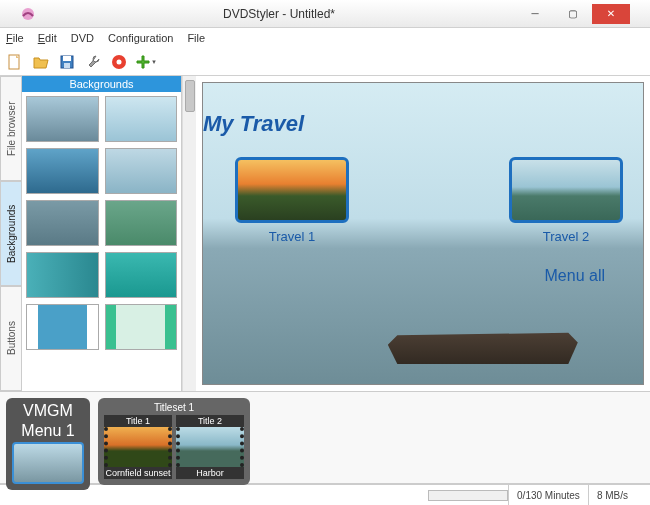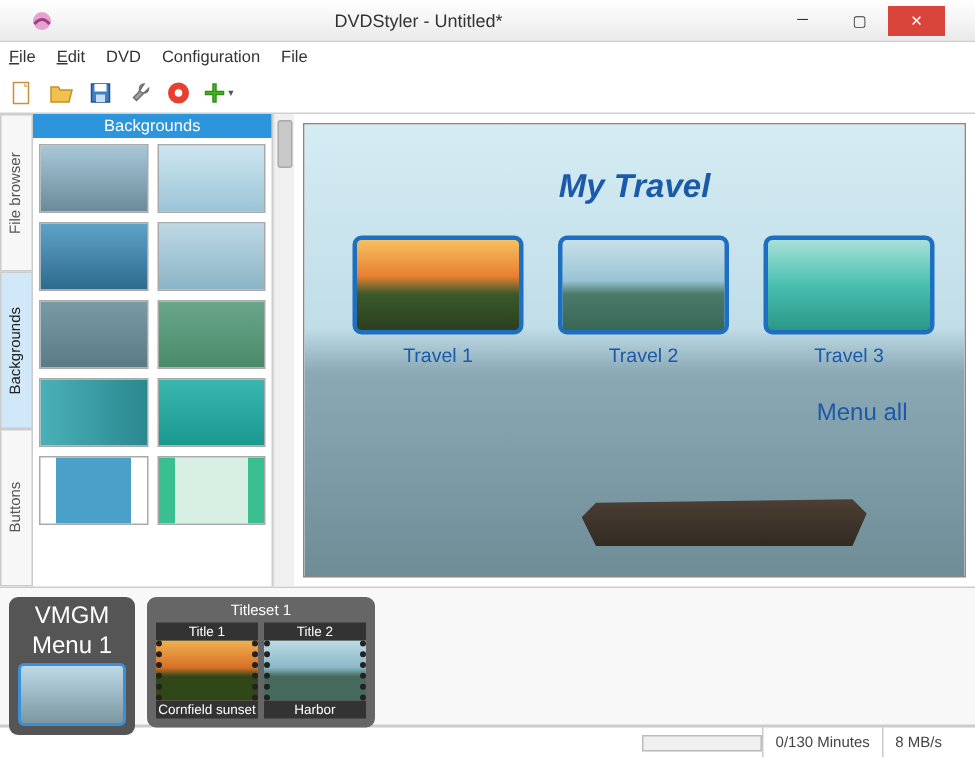--- a/index.html
+++ b/index.html
@@ -23,21 +23,21 @@
 .bgpanel { width: 160px; display: flex; flex-direction: column; border-right: 1px solid #ccc; }
 .bgheader { background: #2d95dc; color: #fff; text-align: center; font-size: 11px; padding: 2px 0; }
 .bggrid { flex: 1; overflow-y: hidden; padding: 4px; display: grid; grid-template-columns: 1fr 1fr; gap: 6px; align-content: start; }
 .bgthumb { height: 46px; border: 1px solid #aaa; cursor: pointer; }
 .scroll { width: 14px; background: #f0f0f0; border-left: 1px solid #ddd; position: relative; }
 .scroll::after { content: ""; position: absolute; top: 4px; left: 2px; width: 8px; height: 30px; background: #c8c8c8; border: 1px solid #aaa; border-radius: 2px; }
 .preview { flex: 1; padding: 6px; position: relative; }
 .canvas { width: 100%; height: 100%; border: 1px solid #888; position: relative; overflow: hidden; }
 .sky { position: absolute; inset: 0; background: linear-gradient(#d5ecf3 0%, #c0dde8 45%, #8aa9b5 55%, #6e8d97 100%); }
 .ship { position: absolute; bottom: 20px; left: 42%; width: 190px; height: 48px; background: linear-gradient(#5a4a3e,#322a22); clip-path: polygon(0 60%, 5% 40%, 95% 35%, 100% 55%, 95% 100%, 5% 100%); }
-.menutitle { position: absolute; top: 28px; left: 0; right: 0; text-align: center; font-size: 22px; font-weight: bold; font-style: italic; color: #1a5aa8; }
+.menutitle { position: absolute; top: 28px; left: 0; right: 0; text-align: left; font-size: 22px; font-weight: bold; font-style: italic; color: #1a5aa8; }
 .items { position: absolute; top: 74px; left: 20px; right: 20px; display: flex; justify-content: space-between; }
 .item { text-align: center; padding-left: 12px; }
 .item .thumb { width: 114px; height: 66px; border: 3px solid #1e6fbf; border-radius: 6px; }
 .item .lbl { margin-top: 6px; font-size: 13px; color: #1a5aa8; }
 .playall { position: absolute; top: 184px; right: 38px; font-size: 16px; color: #1a5aa8; }
 .timeline { height: 92px; display: flex; align-items: flex-start; padding: 6px; gap: 8px; background: #f8f8f8; border-bottom: 1px solid #ccc; }
 .vmgm { background: #555; border-radius: 6px; padding: 4px 6px 6px; color: #fff; font-size: 16px; width: 84px; }
 .vmgm .h { text-align: center; margin-bottom: 2px; }
 .vmgm .mini { width: 100%; height: 42px; border: 2px solid #3a8fd6; border-radius: 4px; background: linear-gradient(#bcd9e5,#7a97a2); }
 .titleset { background: #666; border-radius: 6px; padding: 4px 6px 6px; color: #fff; font-size: 10px; }
@@ -144,24 +144,20 @@
       <div class="menutitle">My Travel</div>
       <div class="items" id="items">
           <div class="item">
             <div class="thumb" style="background:linear-gradient(#f5c060 0%,#e88030 40%,#3a5a2a 60%,#2a4020 100%)"></div>
             <div class="lbl">Travel 1</div>
           </div>
           <div class="item">
             <div class="thumb" style="background:linear-gradient(#c8e0e8 0%,#9ac4d4 45%,#4a7a6a 60%,#3a6858 100%)"></div>
             <div class="lbl">Travel 2</div>
           </div>
-          <div class="item">
-            <div class="thumb" style="background:linear-gradient(#a8e0d8 0%,#48c0b0 50%,#2a9888 100%)"></div>
-            <div class="lbl">Travel 3</div>
-          </div>
         </div>
       <div class="playall">Menu all</div>
     </div>
   </div>
 </div>
 
 <div class="timeline">
   <div class="vmgm">
     <div class="h">VMGM</div>
     <div class="h">Menu 1</div>

